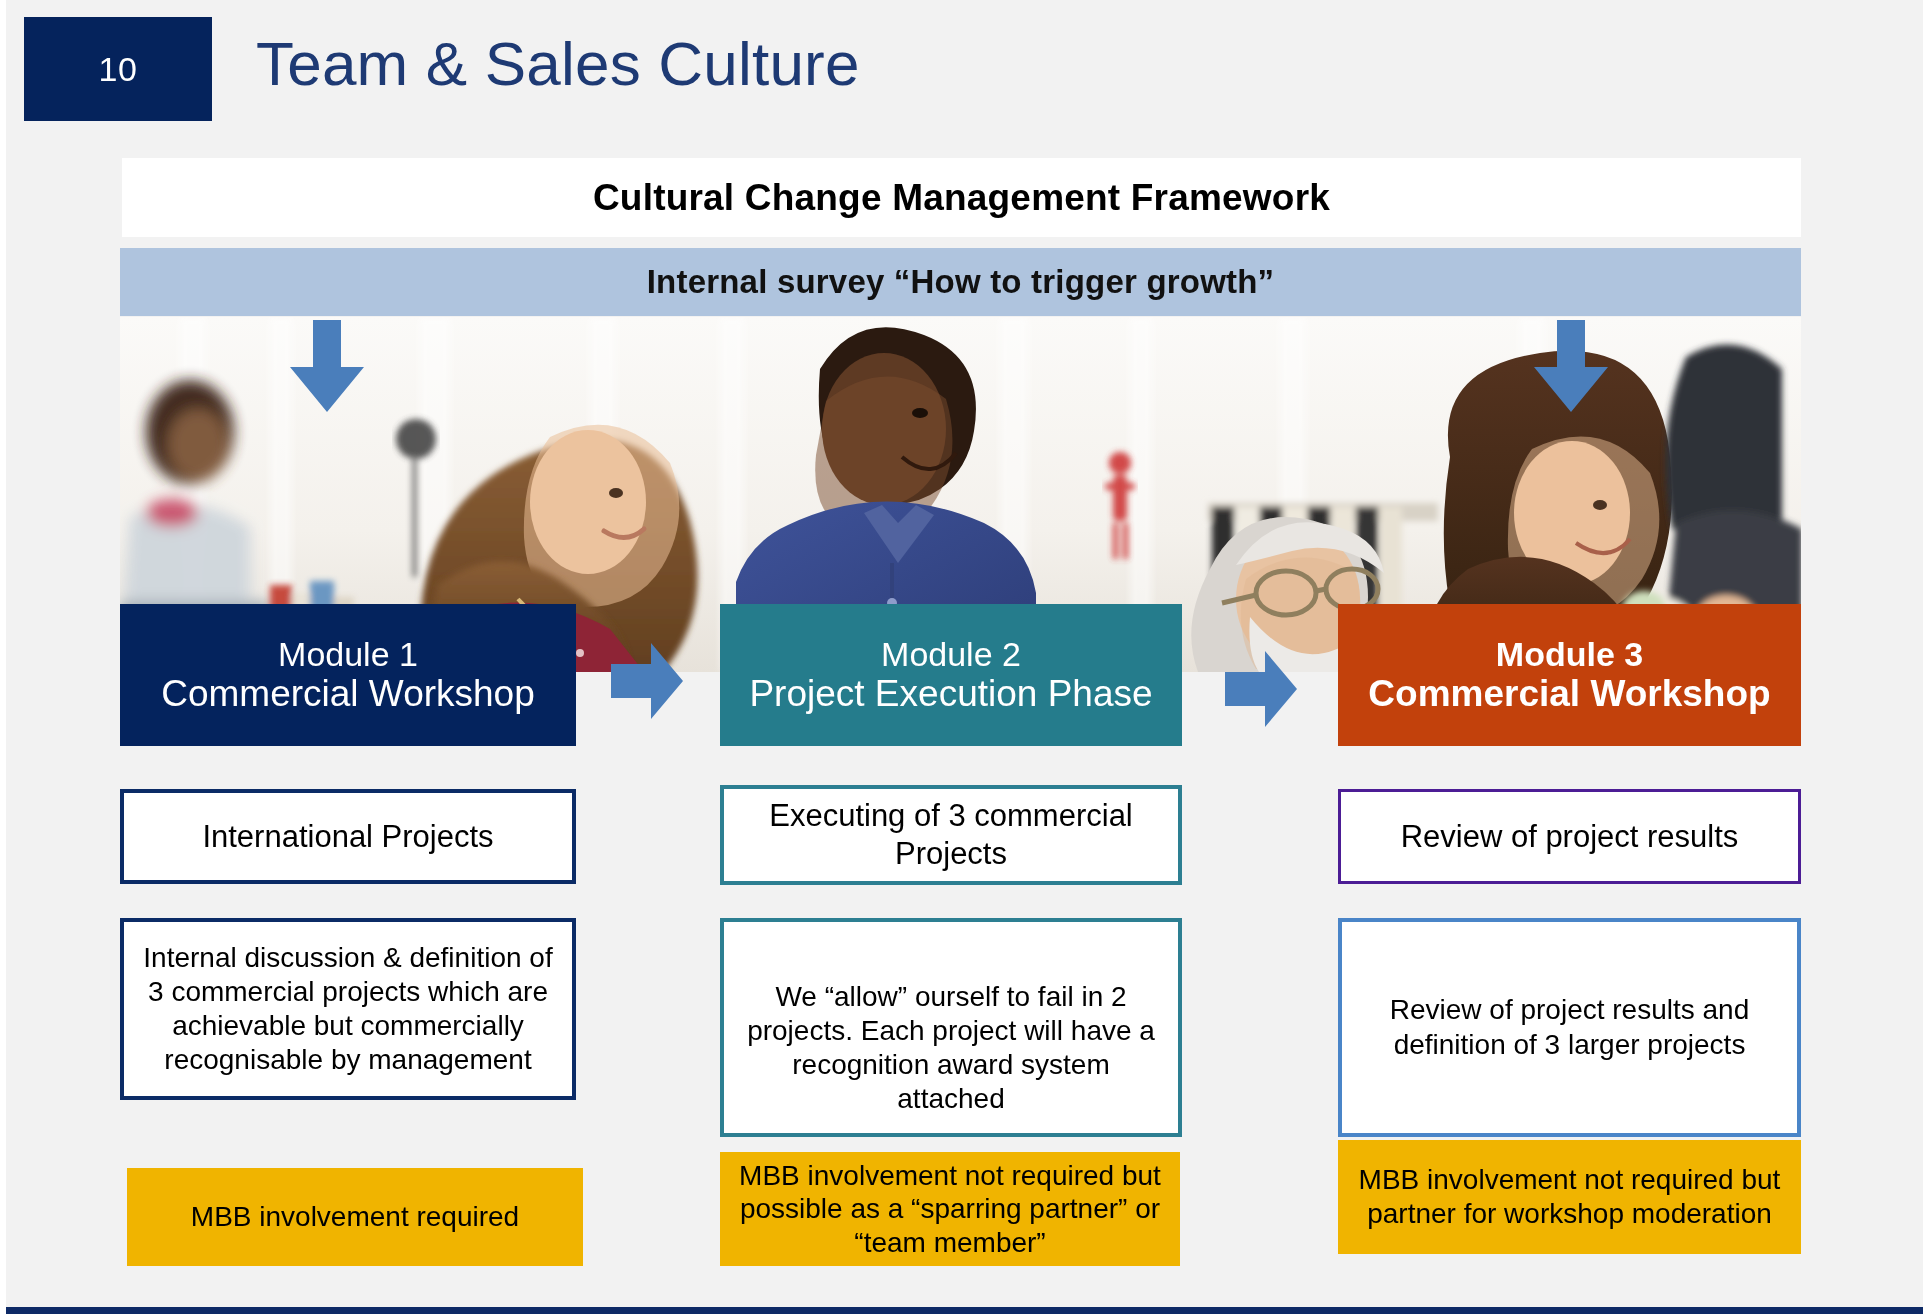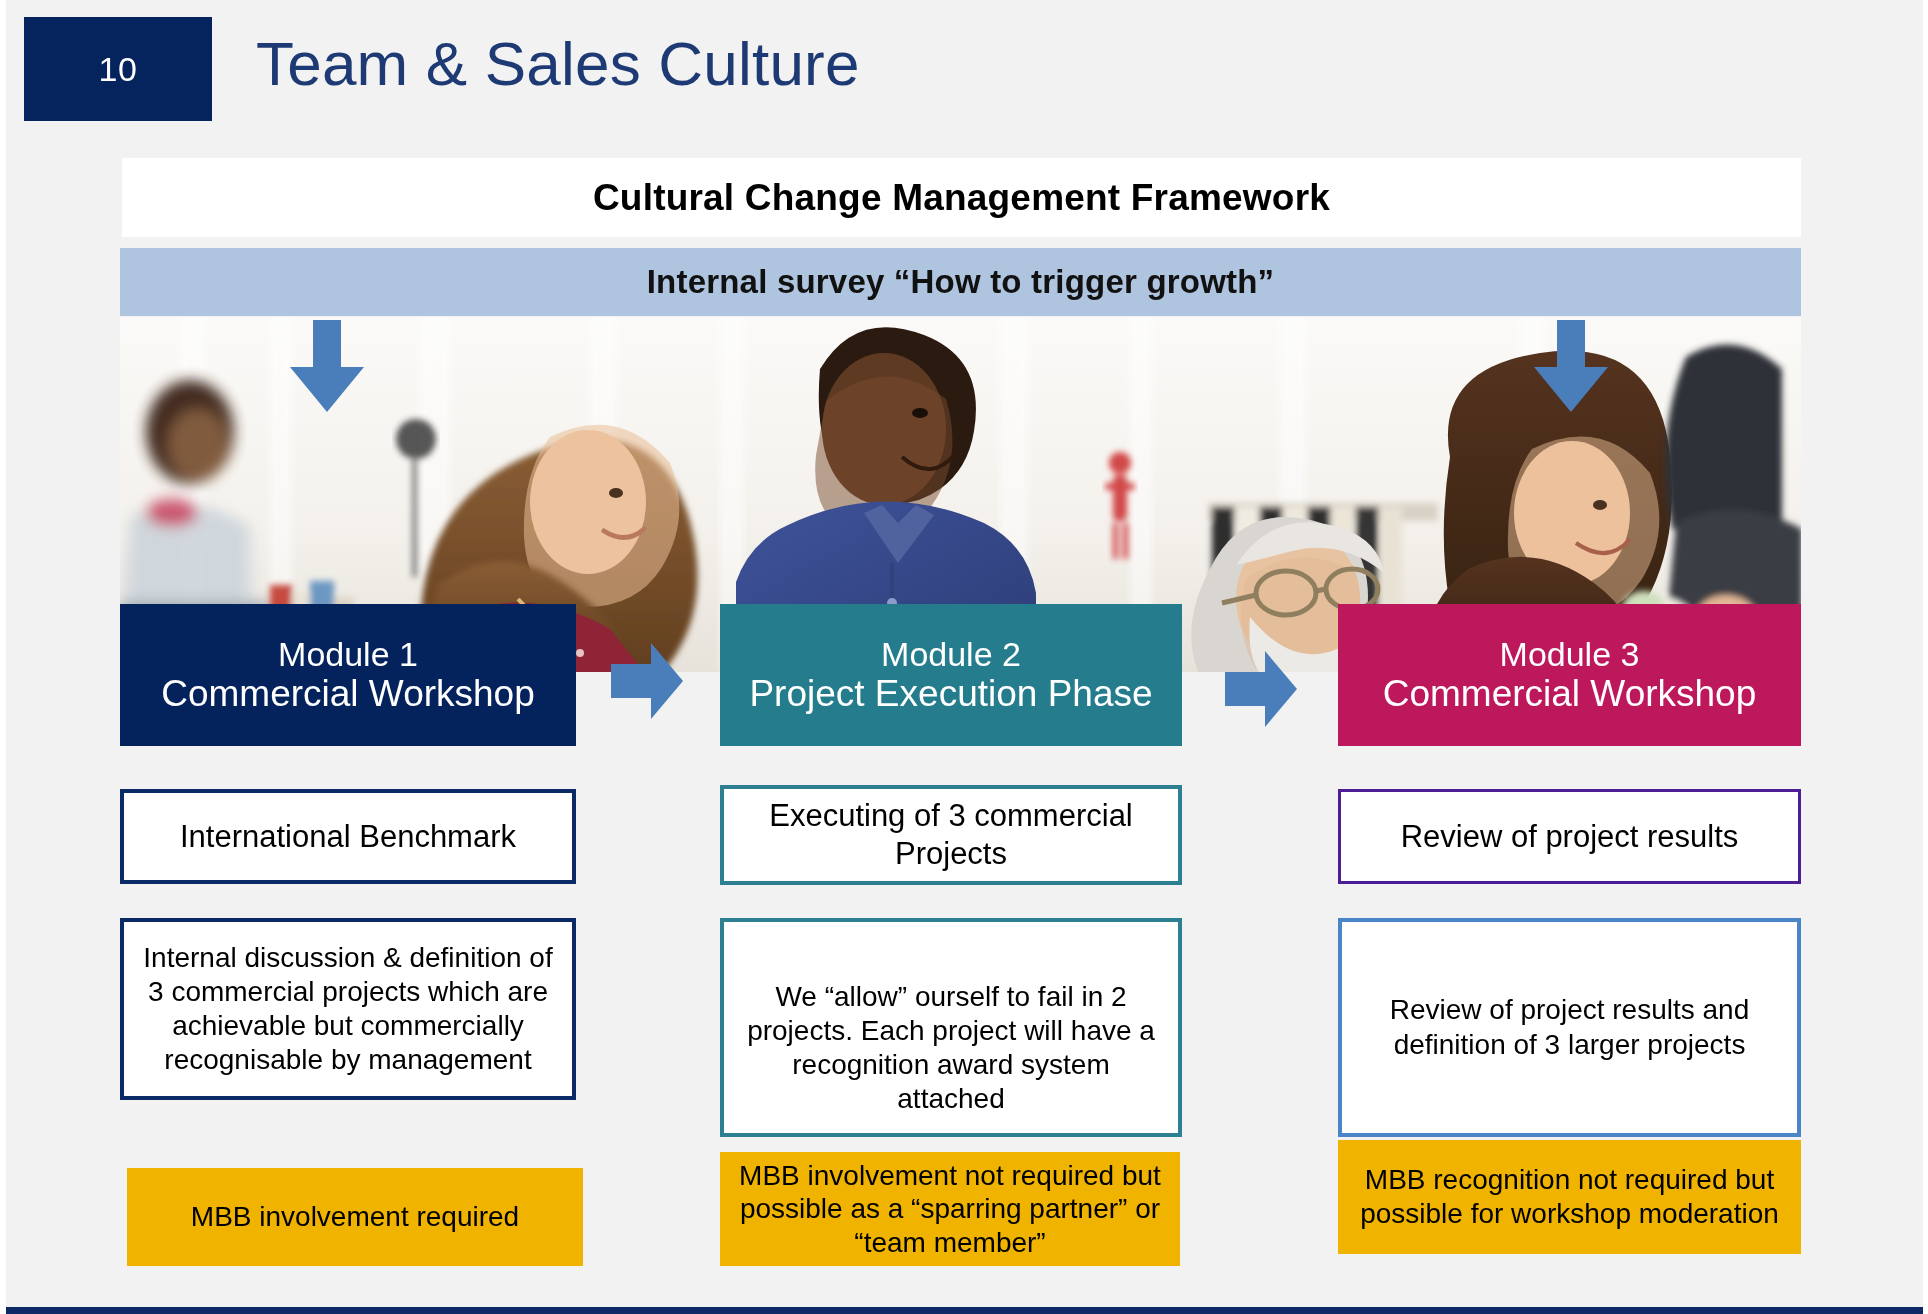--- a/index.html
+++ b/index.html
@@ -99,21 +99,21 @@
     align-items: center;
     justify-content: center;
     color: #ffffff;
     z-index: 8;
     line-height: 1.12;
   }
   .module-bar .m-line1 { font-size: 34px; }
   .module-bar .m-line2 { font-size: 37px; }
   #module-bar-1 { left: 114px;  top: 604px; width: 456px; background: #04235d; }
   #module-bar-2 { left: 714px;  top: 604px; width: 462px; background: #257c8c; }
-  #module-bar-3 { left: 1332px; top: 604px; width: 463px; background: #be185d; }
+  #module-bar-3 { left: 1332px; top: 604px; width: 463px; background: #c2410c; font-weight: bold; }
 
   
   .right-arrow {
     position: absolute;
     width: 72px; height: 76px;
     z-index: 9;
   }
   .right-arrow svg { display: block; width: 100%; height: 100%; }
   #right-arrow-1 { left: 605px;  top: 643px; }
   #right-arrow-2 { left: 1219px; top: 651px; }
@@ -371,21 +371,21 @@
       <polygon points="0,21 40,21 40,0 72,38 40,76 40,55 0,55" fill="#4a7ebb"></polygon>
     </svg>
   </div>
   <div class="right-arrow" id="right-arrow-2">
     <svg viewBox="0 0 72 76" aria-hidden="true">
       <polygon points="0,21 40,21 40,0 72,38 40,76 40,55 0,55" fill="#4a7ebb"></polygon>
     </svg>
   </div>
 
   <div class="content-box" id="box-1-1">
-    <span class="cb-txt">International Benchmark</span>
+    <span class="cb-txt">International Projects</span>
   </div>
   <div class="content-box" id="box-2-1">
     <span class="cb-txt">Executing of 3 commercial Projects</span>
   </div>
   <div class="content-box" id="box-3-1">
     <span class="cb-txt">Review of project results</span>
   </div>
 
   <div class="content-box" id="box-1-2">
     <span class="cb-txt">Internal discussion &amp; definition of 3 commercial projects which are achievable but commercially recognisable by management</span>
@@ -397,17 +397,17 @@
     <span class="cb-txt">Review of project results and definition of 3 larger projects</span>
   </div>
 
   <div class="mbb-box" id="mbb-1">
     <span class="mb-txt">MBB involvement required</span>
   </div>
   <div class="mbb-box" id="mbb-2">
     <span class="mb-txt">MBB involvement not required but possible as a “sparring partner” or “team member”</span>
   </div>
   <div class="mbb-box" id="mbb-3">
-    <span class="mb-txt">MBB recognition not required but possible for workshop moderation</span>
+    <span class="mb-txt">MBB involvement not required but partner for workshop moderation</span>
   </div>
 
   <div id="bottom-rule"></div>
 </div>
 
 </body></html>

